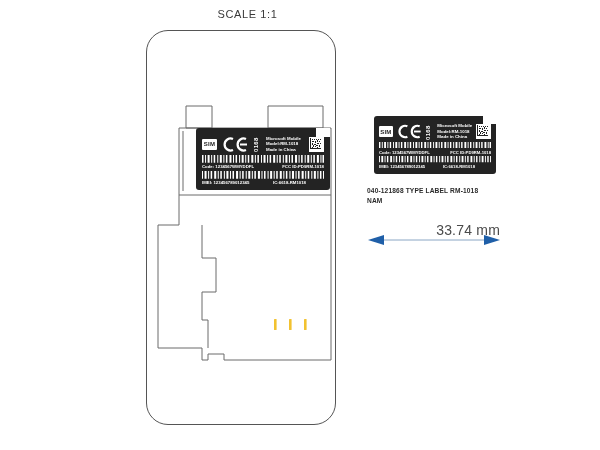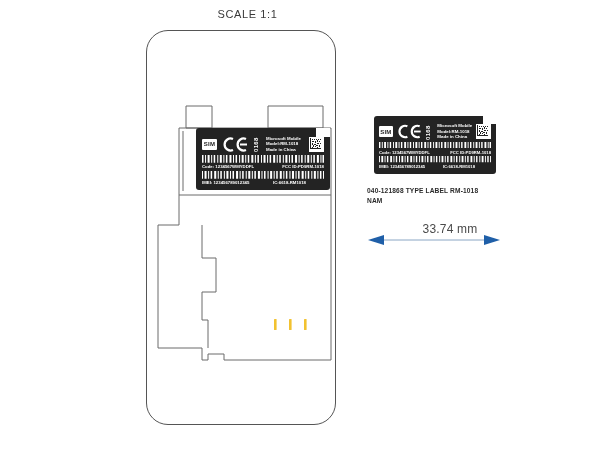--- a/index.html
+++ b/index.html
@@ -150,25 +150,25 @@
   
   #dimension-line {
     position: absolute;
     left: 368px;
     top: 222px;
     width: 132px;
     height: 26px;
   }
   #dimension-value {
     position: absolute;
-    left: 16px;
+    left: 0;
     top: 0;
     width: 132px;
-    text-align: center;
-    font-size: 12px;
+    text-align: right;
+    font-size: 14px;
     color: #4a4a4a;
     letter-spacing: 0.2px;
   }
   #dimension-line svg {
     position: absolute;
     left: 0;
     top: 12px;
     display: block;
   }
 </style>

